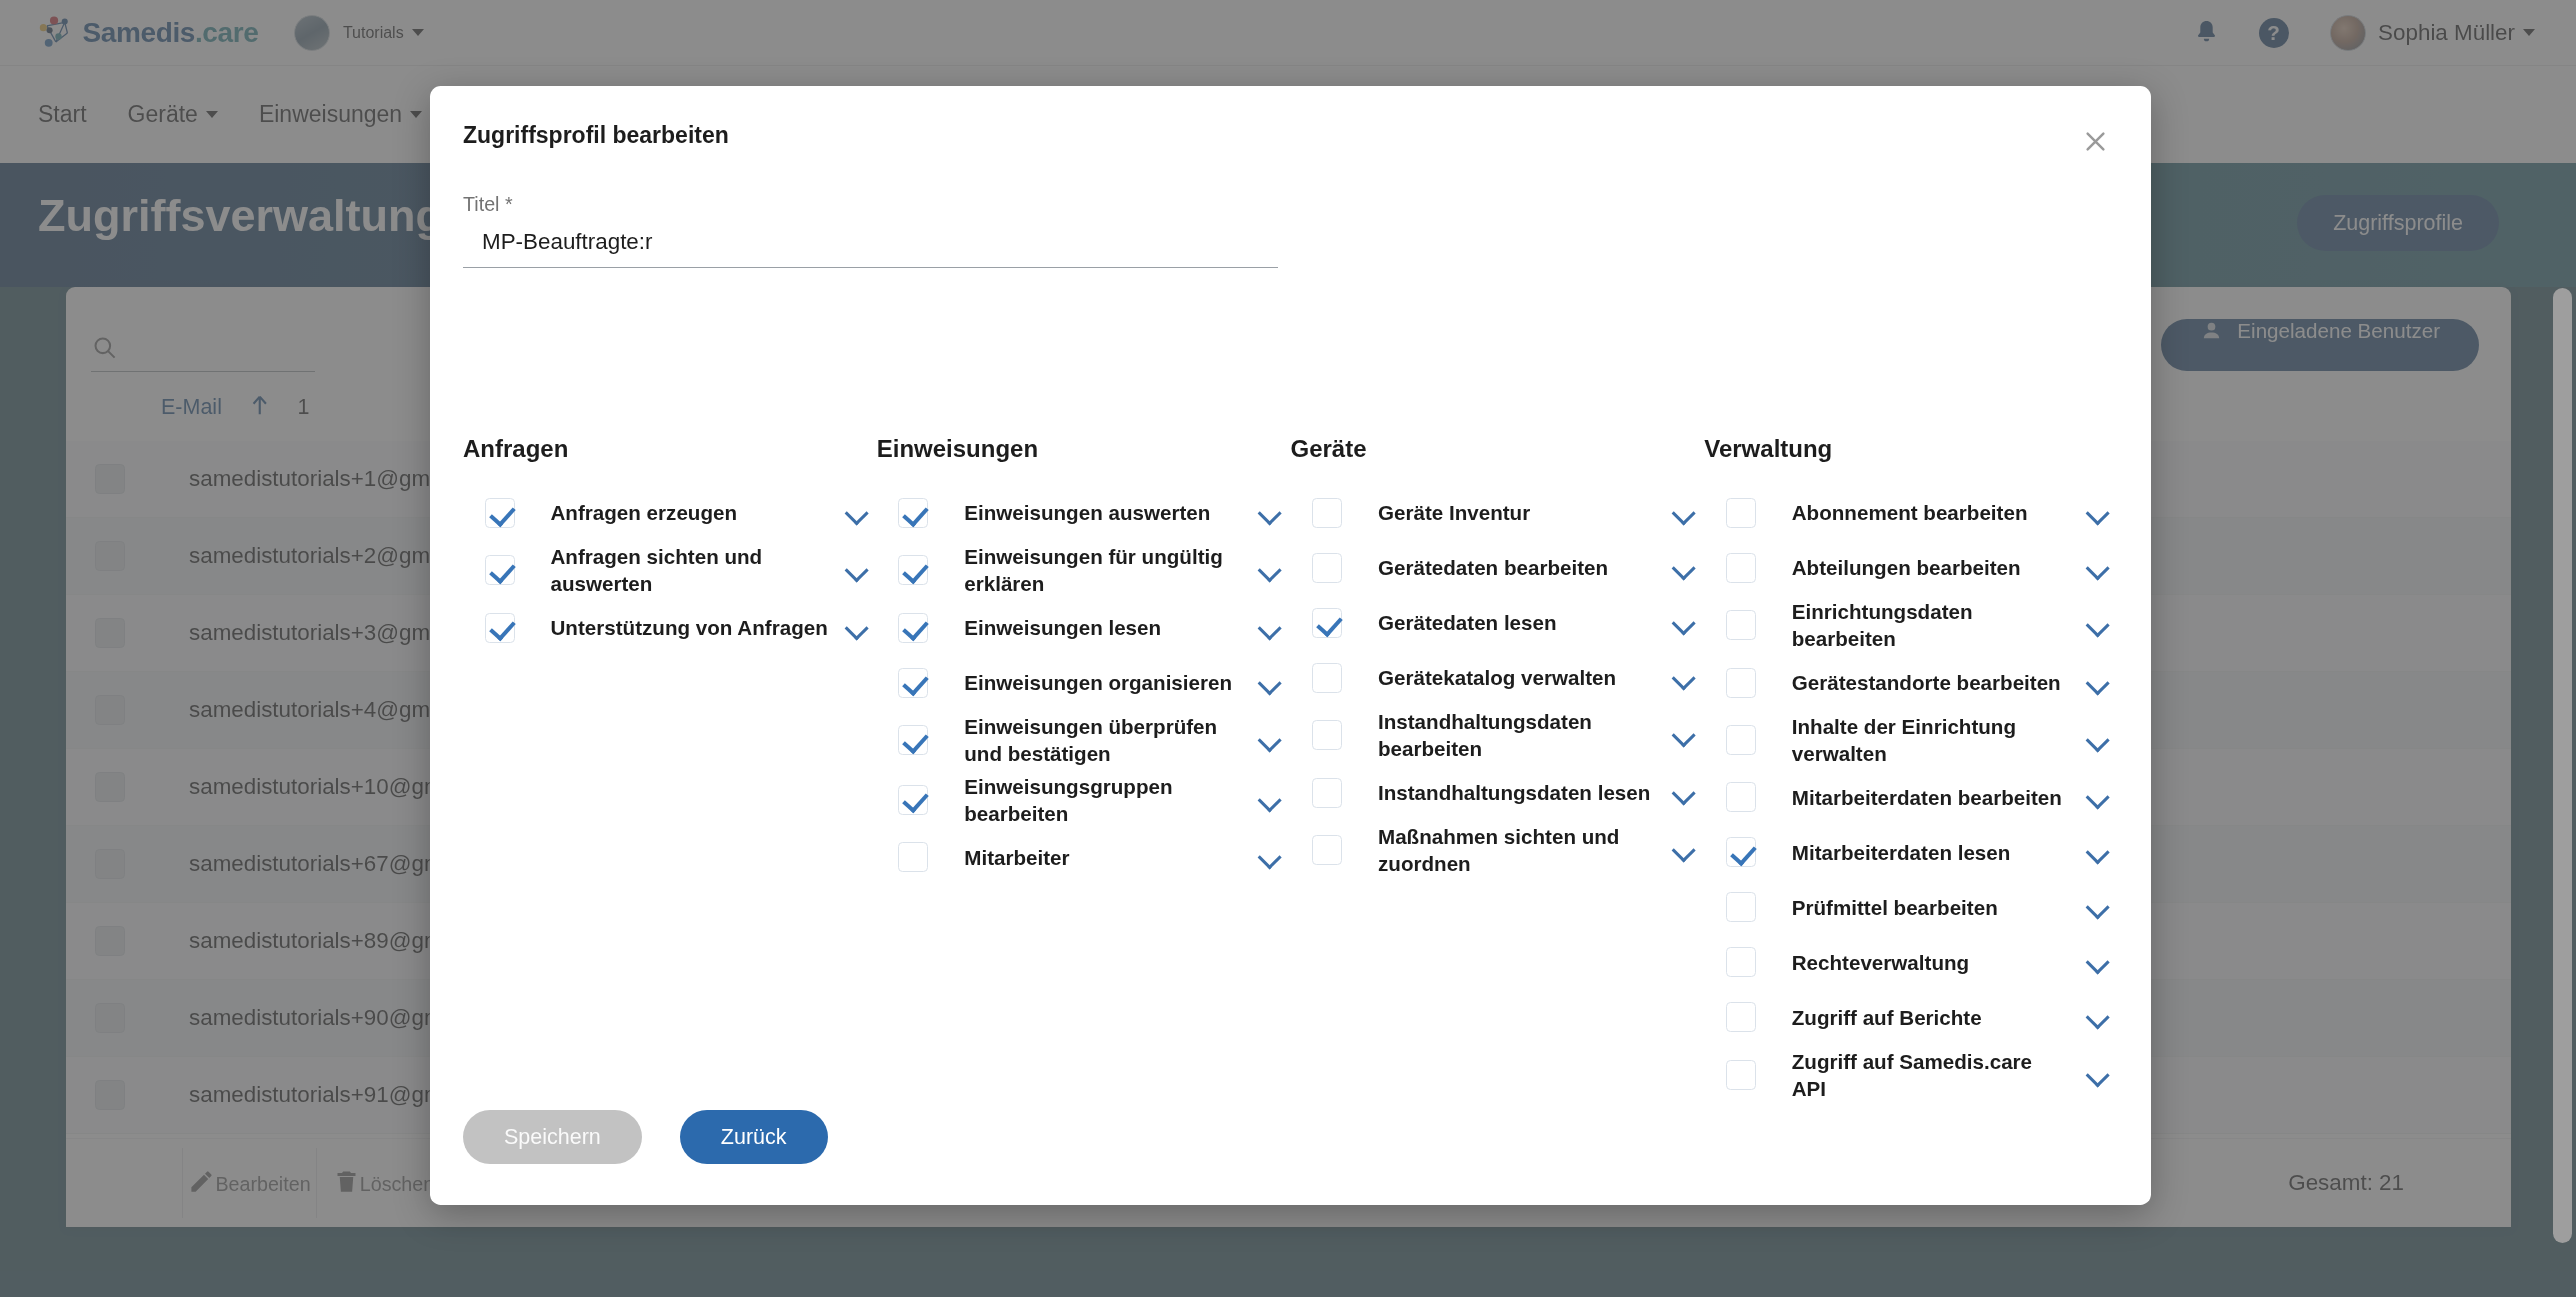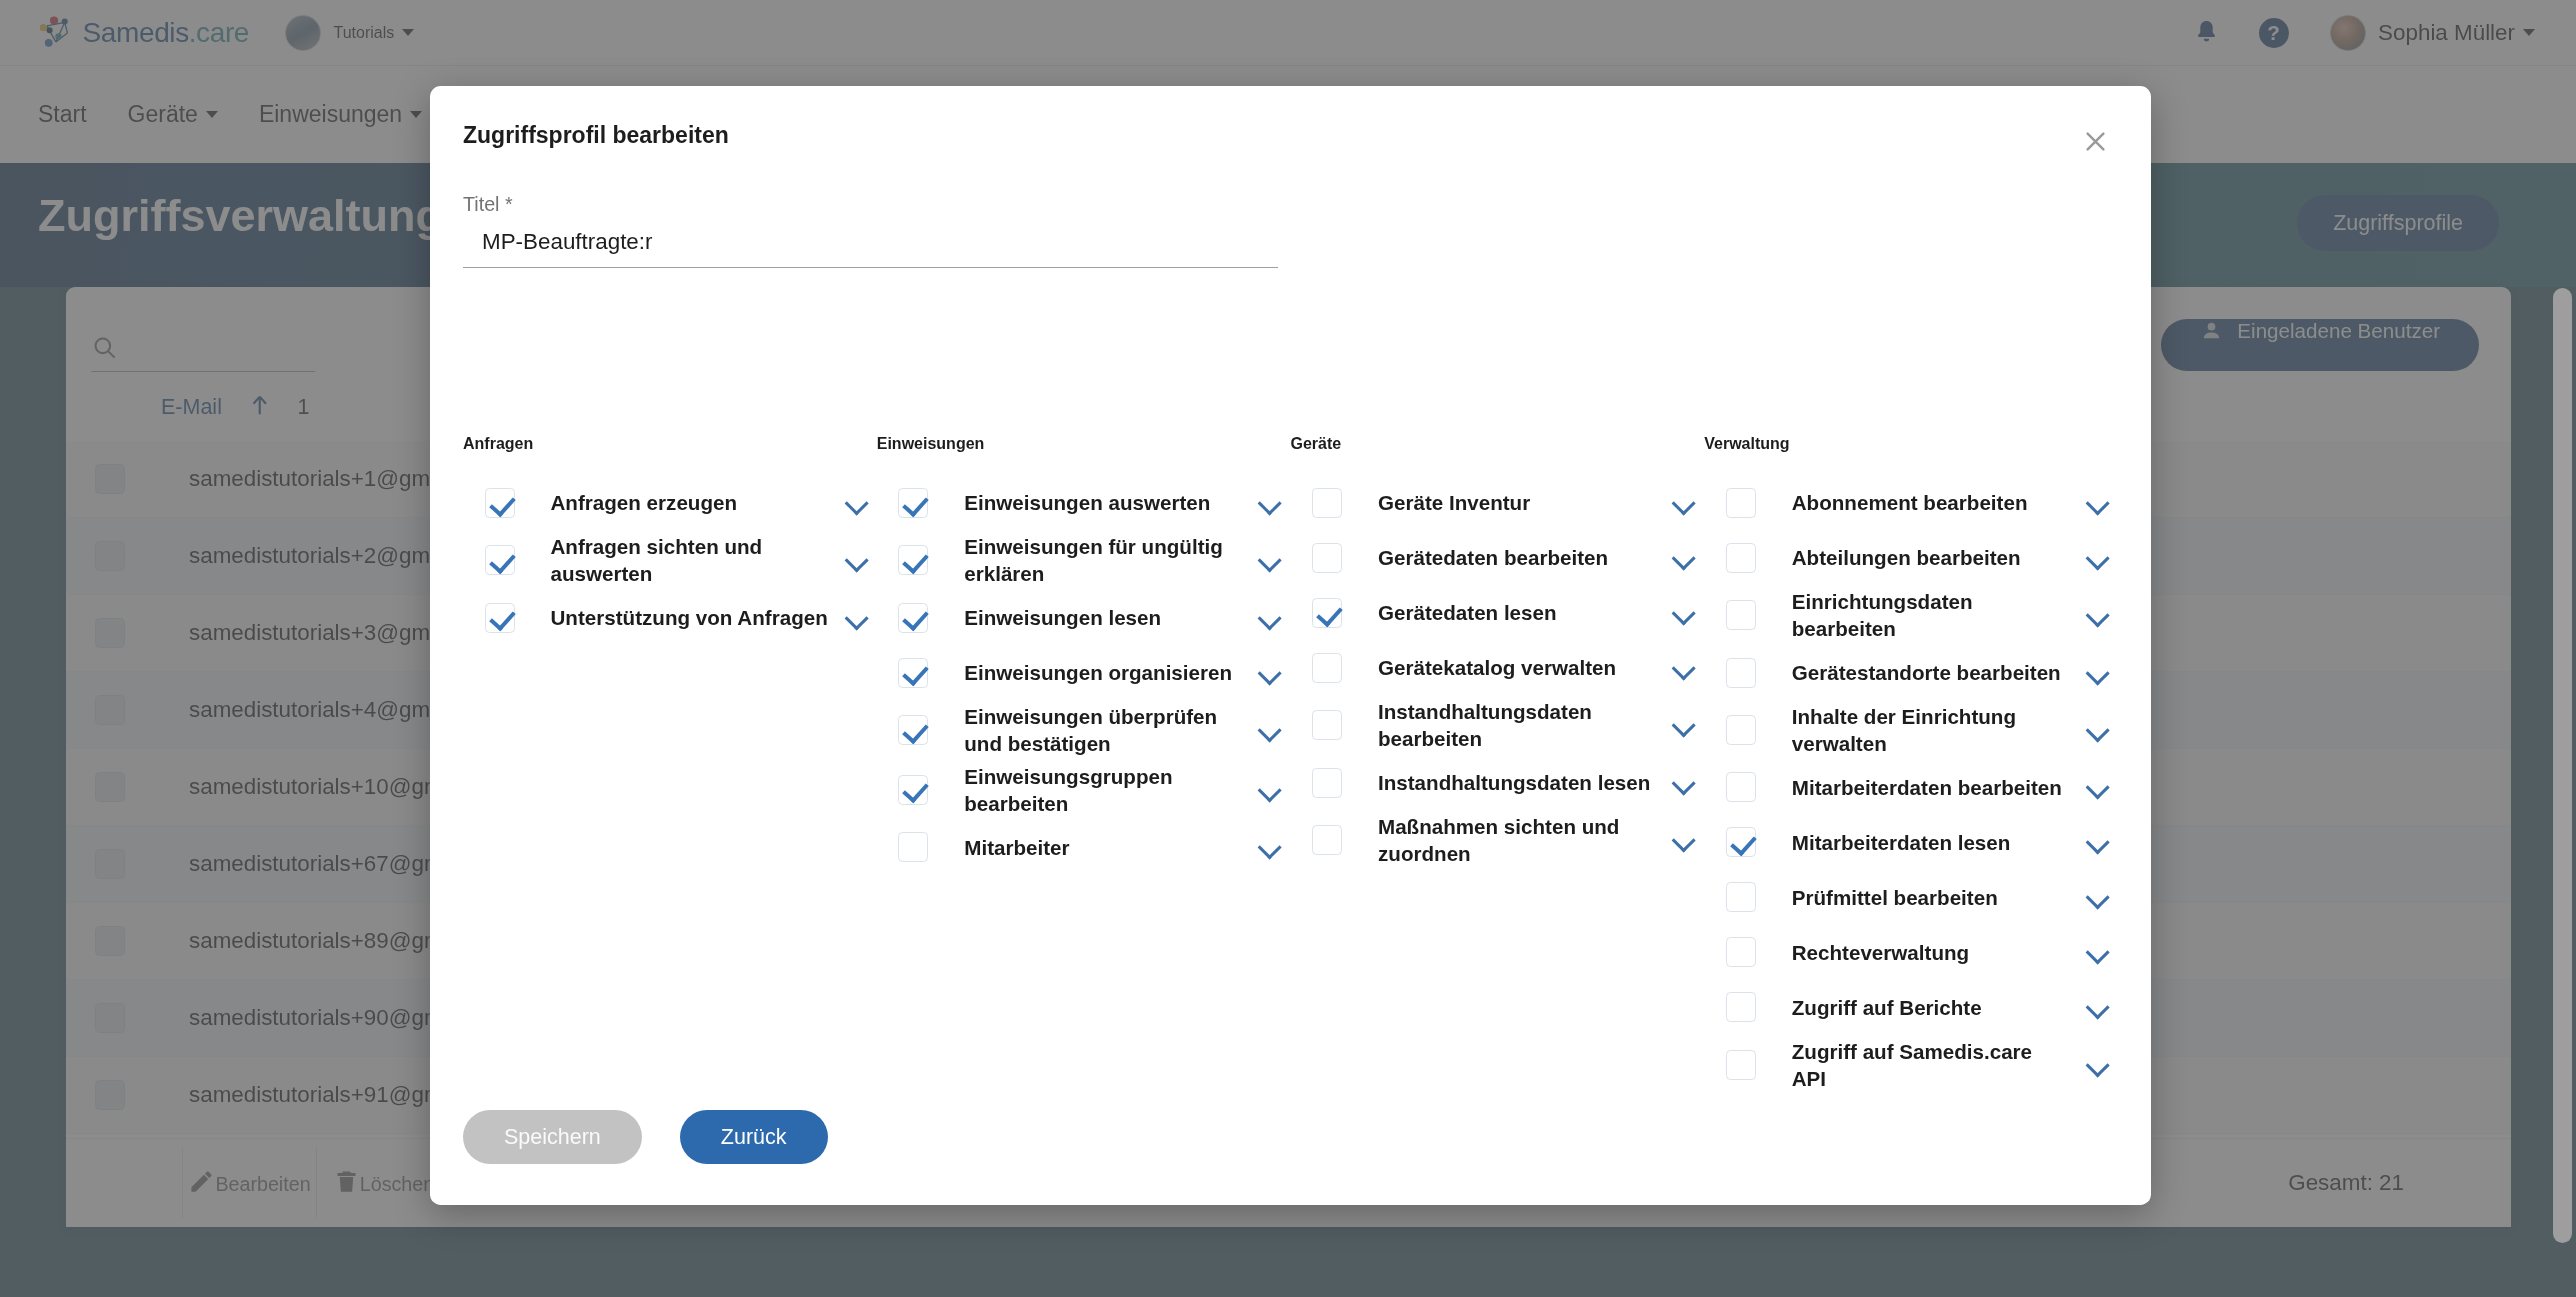--- a/index.html
+++ b/index.html
@@ -18,21 +18,21 @@
   }
   .topbar {
     position: absolute; left: 0; top: 0; width: 2576px; height: 66px;
     background: #ffffff;
     display: flex; align-items: center;
     border-bottom: 0.9px solid #e6e6e6;
   }
   .brand { display: flex; align-items: center; margin-left: 38px; }
   .brand-logo { width: 41px; height: 36px; position: relative; }
   .brand-text {
-    font-size: 28px; font-weight: normal; letter-spacing: -0.4px; margin-left: 3.6px;
+    font-size: 28px; font-weight: bold; letter-spacing: -0.4px; margin-left: 3.6px;
   }
   .brand-text .b1 { color: #1b4f86; }
   .brand-text .b2 { color: #2f8a93; }
   .tenant { display: flex; align-items: center; margin-left: 36px; }
   .tenant-avatar {
     width: 36px; height: 36px; border-radius: 50%;
     background: linear-gradient(150deg,#8fa3b0 0%,#5d7688 50%,#98a7ad 100%);
     border: 0.9px solid #c2ccd2;
   }
   .tenant-name { font-size: 16px; color: #1d1d1d; margin-left: 12.5px; }
@@ -177,21 +177,21 @@
     font-size: 22.4px; color: #1d1d1d; padding-left: 19px; outline: none;
     background: transparent; font-family: "Liberation Sans", sans-serif;
   }
 
   .cols {
     position: absolute; left: 33px; top: 349px; right: 33px;
     display: flex; gap: 0;
   }
   .col { width: 439px; }
   .col-title {
-    font-size: 16px; font-weight: bold; color: #1d1d1d; margin-bottom: 19.7px;
+    font-size: 24px; font-weight: bold; color: #1d1d1d; margin-bottom: 19.7px;
   }
   .perm {
     display: flex; align-items: center; min-height: 55px; padding-top: 5.4px;
   }
   .cb {
     flex: 0 0 auto; width: 30px; height: 30px; border-radius: 4.5px;
     border: 0.9px solid #dbe2ea; background: #fff; margin-left: 21.5px;
     position: relative; cursor: pointer;
   }
   .cb.on::after {

